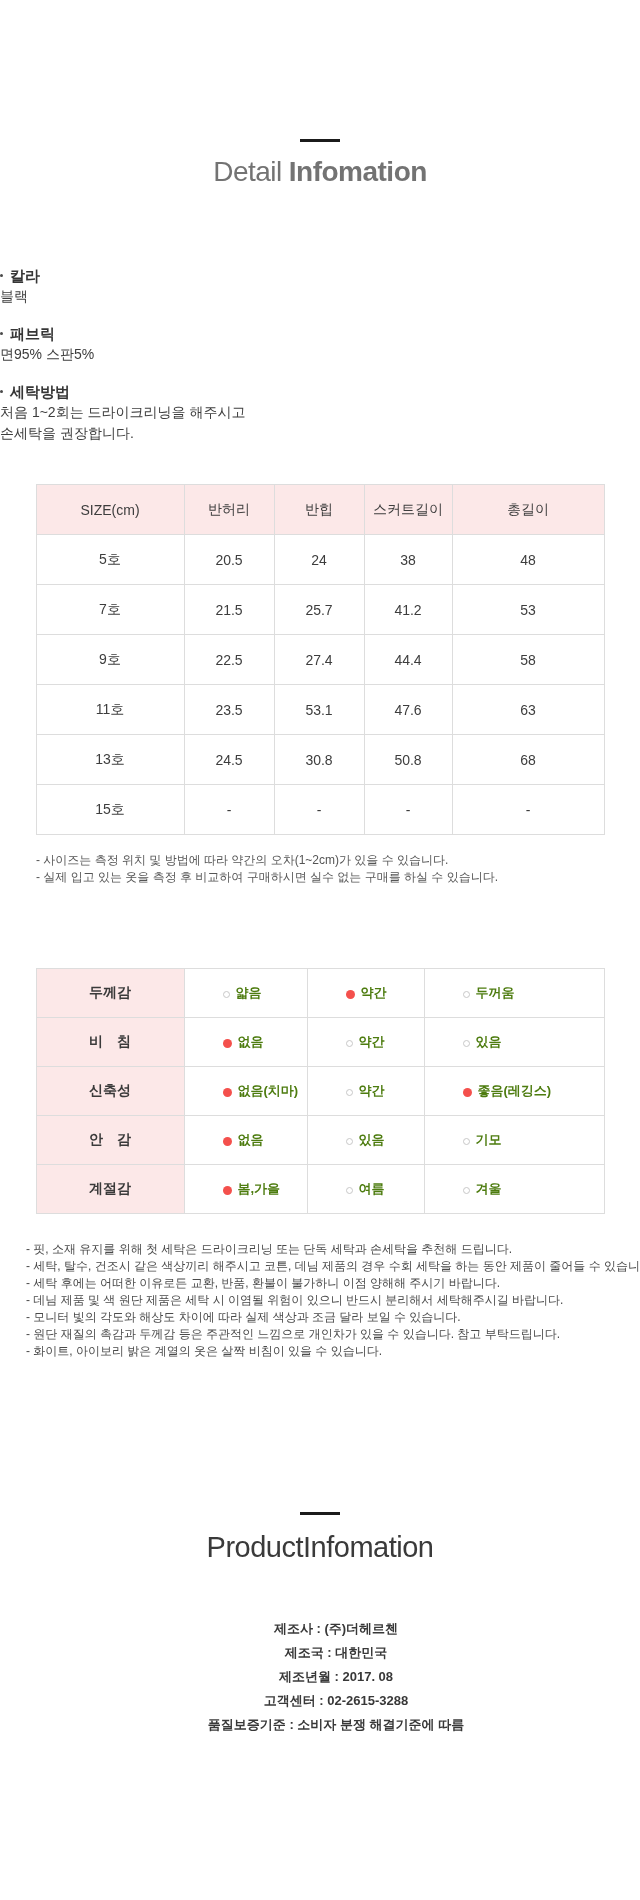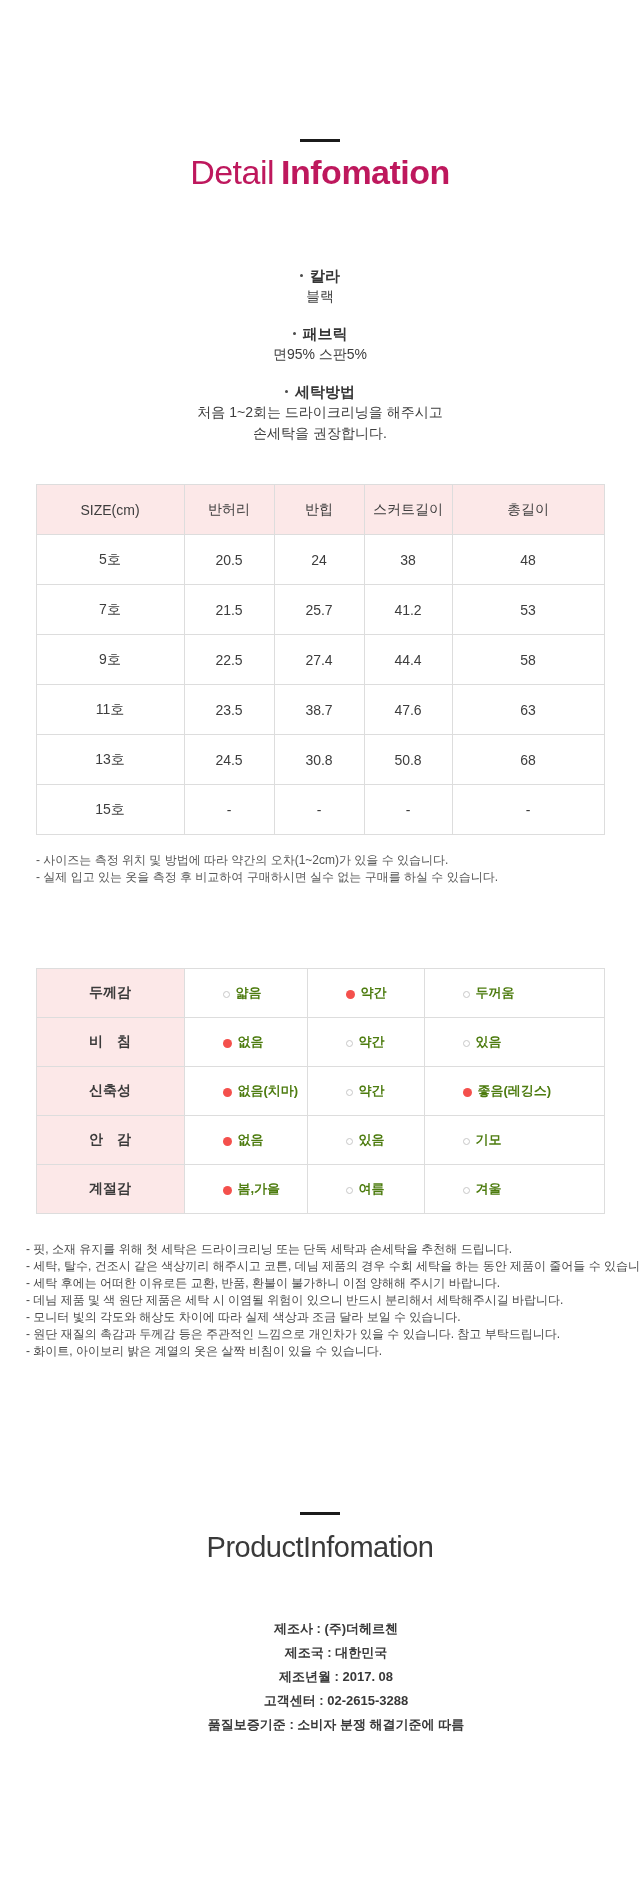--- a/index.html
+++ b/index.html
@@ -11,26 +11,26 @@
   html,body{background:#ffffff;}
   body{
     width:640px;height:1900px;overflow:hidden;position:relative;
     font-family:"Liberation Sans","DejaVu Sans",sans-serif;
     color:#3b3b3b;
   }
   .divider{width:40px;height:3px;background:#1b1b1b;margin:0 auto;}
   .divider.top{margin-top:139px;}
   .divider.bottom{margin-top:152px;}
   .big-title{
-    margin-top:12px;text-align:center;font-size:34px;line-height:36px;color:#be185d;
+    margin-top:12px;text-align:center;font-size:28px;line-height:36px;color:#737373;
     letter-spacing:-0.5px;
   }
   .big-title .t-light{font-weight:300;margin-right:7px;}
   .big-title .t-bold{font-weight:700;}
-  .specs{margin-top:76px;text-align:center;}
+  .specs{margin-top:76px;text-align:left;}
   .spec{margin-bottom:17px;}
   .spec-label{font-size:15px;font-weight:700;color:#363636;line-height:20px;}
   .bdot{display:inline-block;width:3px;height:3px;border-radius:50%;
     background:#4a4a4a;vertical-align:4px;margin-right:7px;}
   .spec-value{font-size:14px;line-height:21px;color:#3d3d3d;}
   table{border-collapse:collapse;margin:17px auto;table-layout:fixed;}
   .size-table{margin-top:40px;width:568px;}
   .size-table td,.size-table th{
     border:1px solid var(--border,#ddd);text-align:center;vertical-align:middle;
     font-size:14px;color:#3d3d3d;height:50px;font-weight:400;
@@ -119,21 +119,21 @@
   <tr>
     <td>9호</td>
     <td>22.5</td>
     <td>27.4</td>
     <td>44.4</td>
     <td>58</td>
   </tr>
   <tr>
     <td>11호</td>
     <td>23.5</td>
-    <td>38.7</td>
+    <td>53.1</td>
     <td>47.6</td>
     <td>63</td>
   </tr>
   <tr>
     <td>13호</td>
     <td>24.5</td>
     <td>30.8</td>
     <td>50.8</td>
     <td>68</td>
   </tr>

